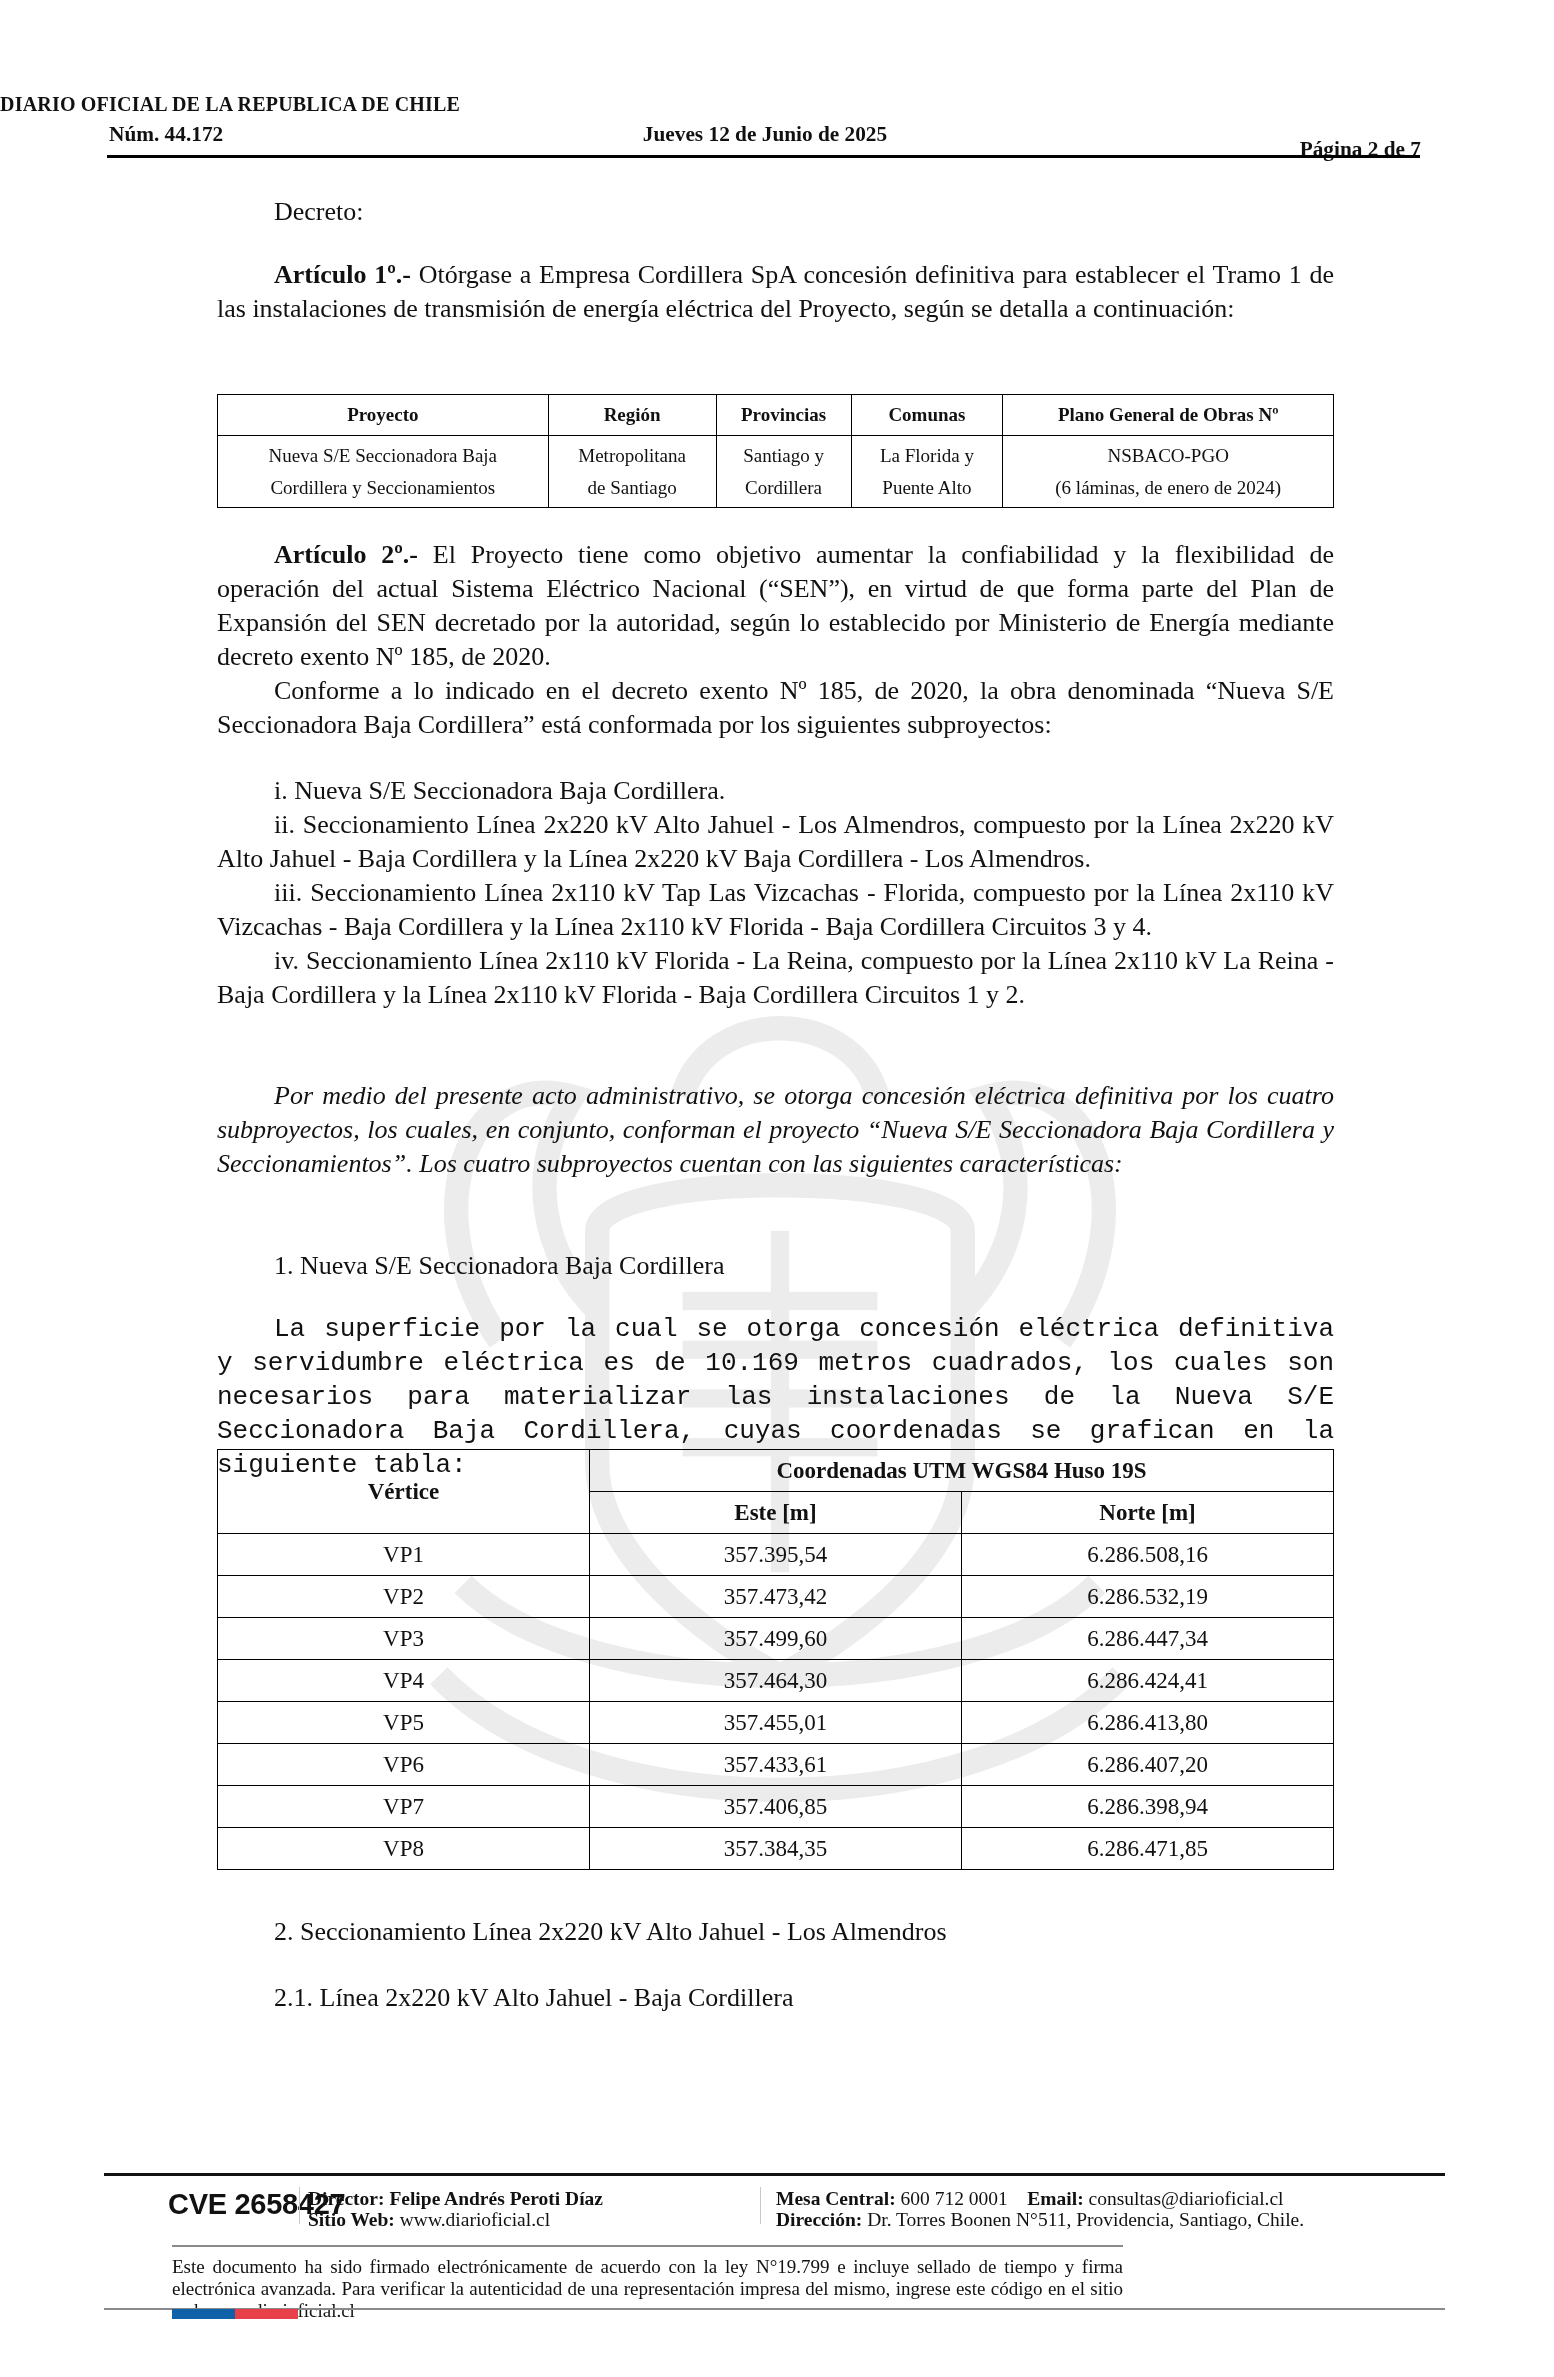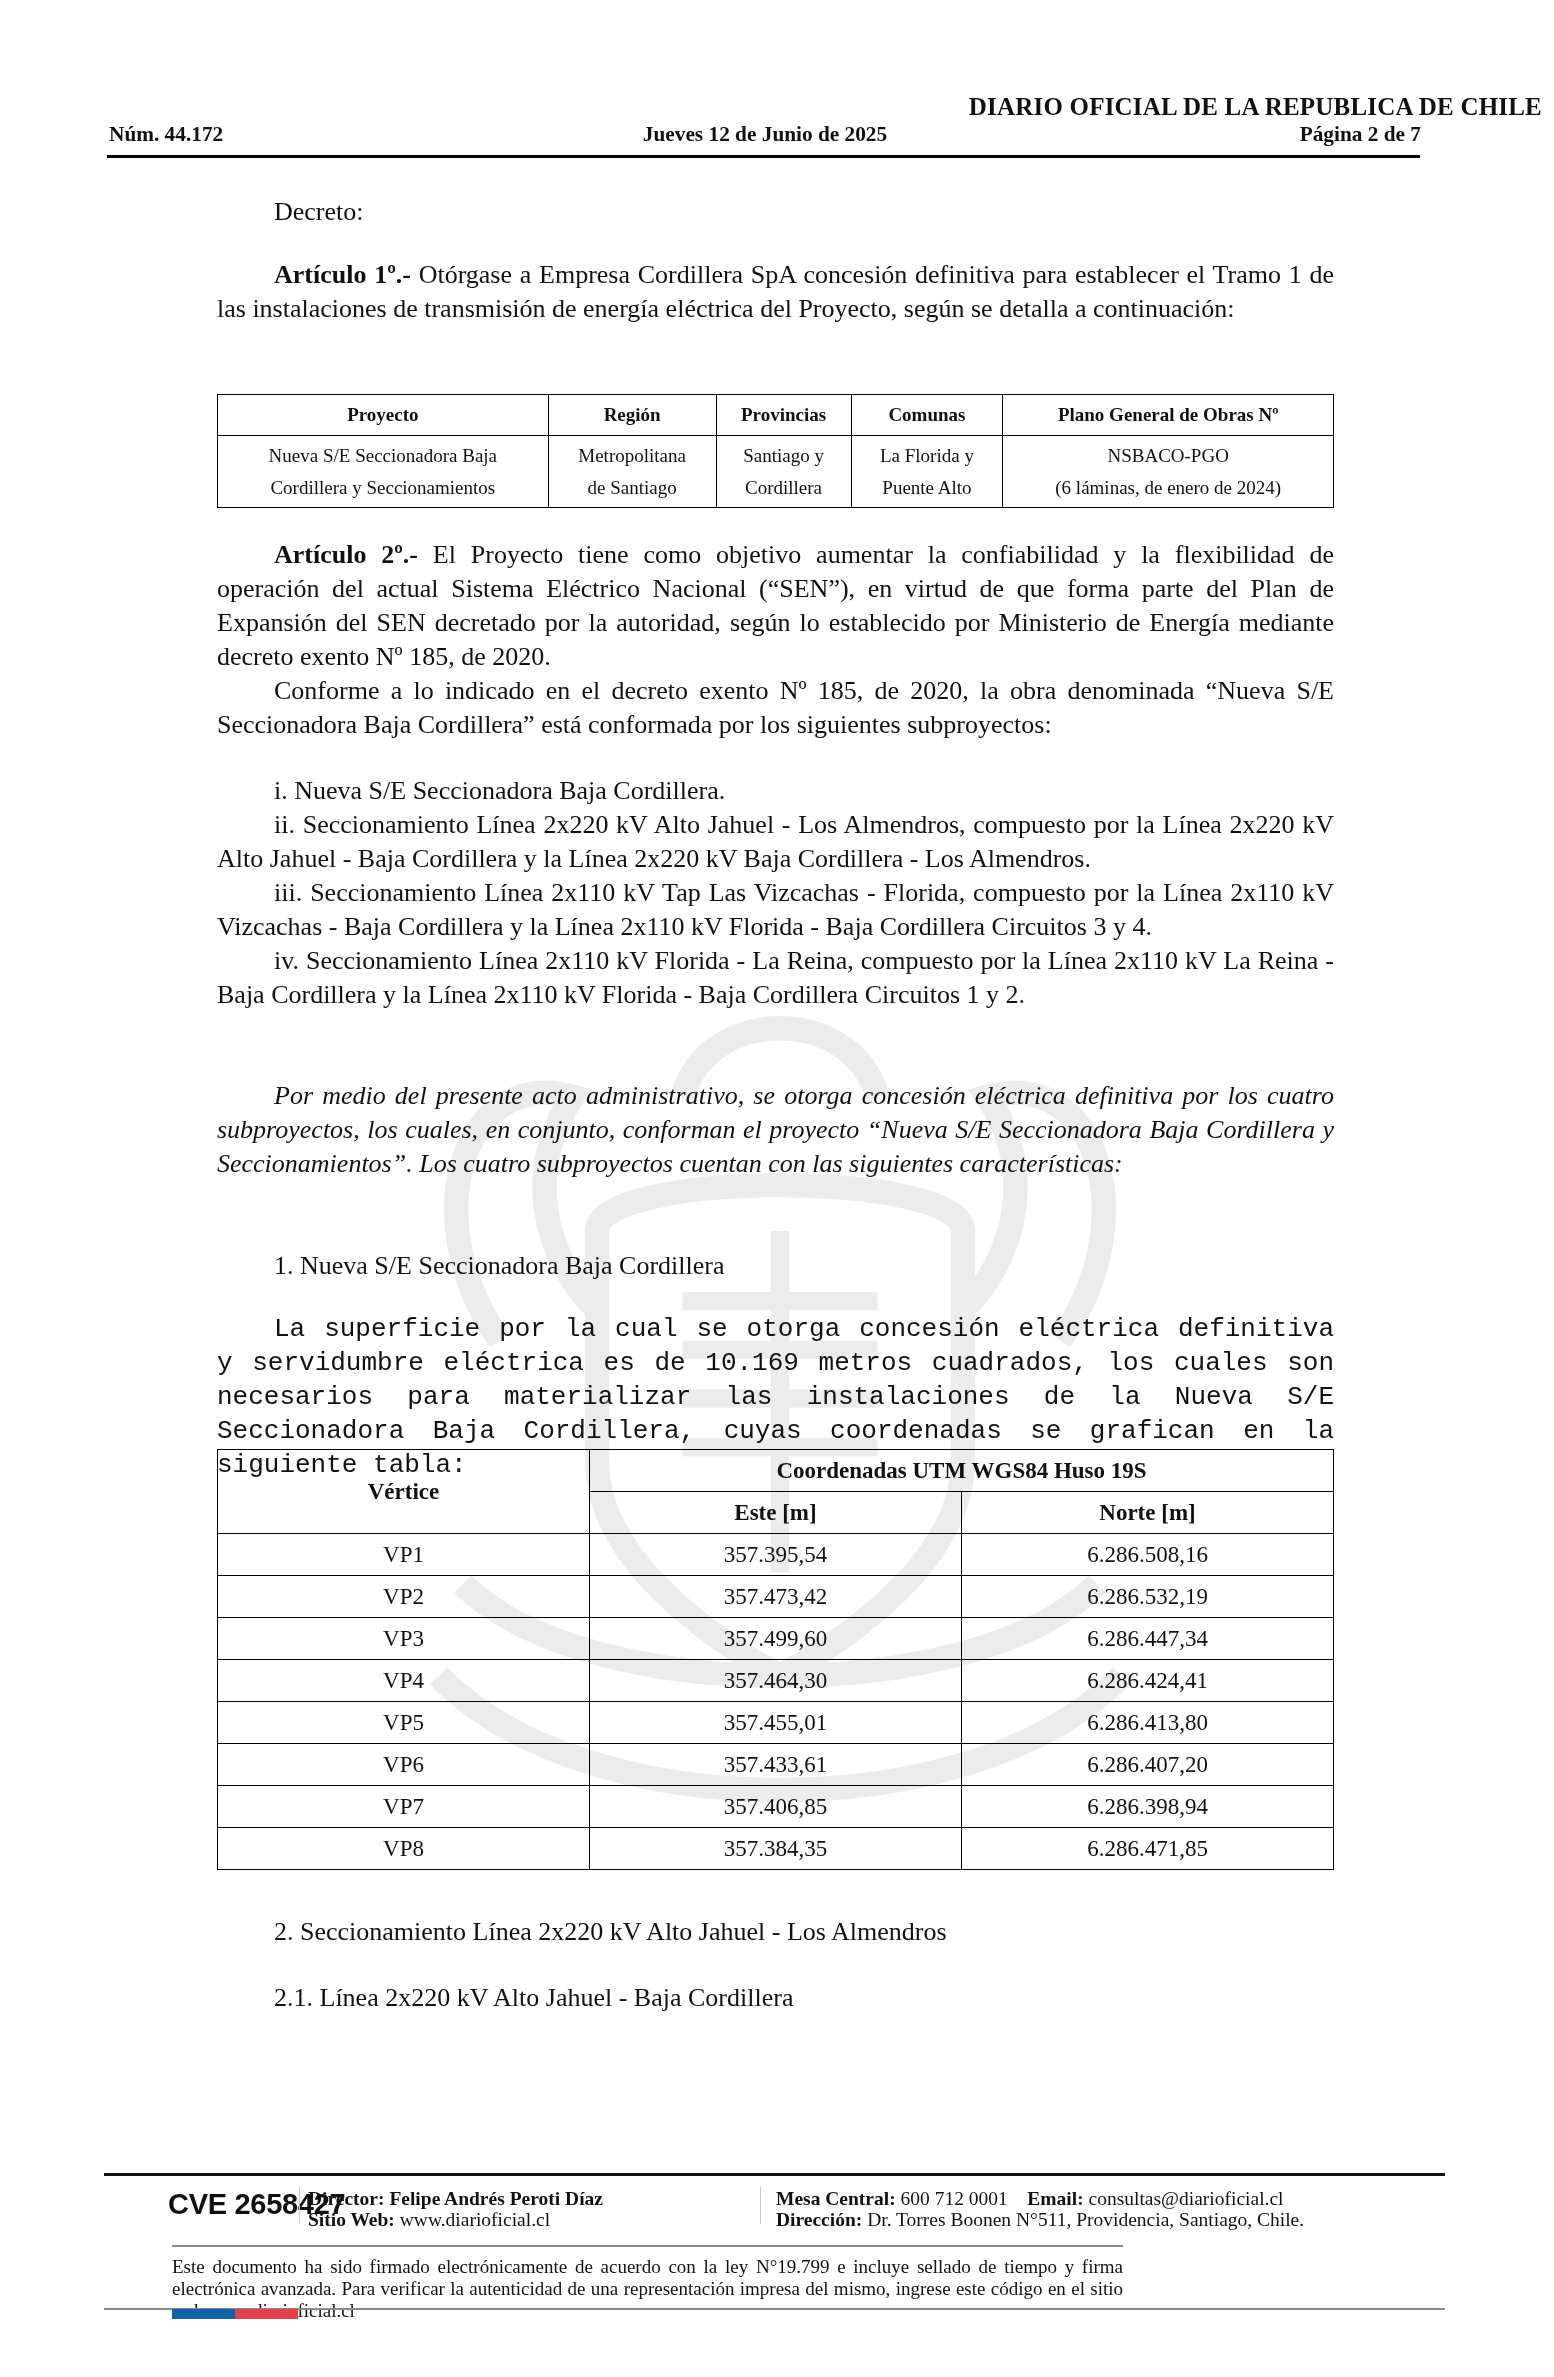--- a/index.html
+++ b/index.html
@@ -4,27 +4,27 @@
 <style>
   html, body { margin: 0; padding: 0; background: #ffffff; }
   body { width: 1554px; height: 2377px; position: relative; overflow: hidden;
          font-family: "Liberation Serif", "DejaVu Serif", serif; color: #111; }
   .page { position: absolute; inset: 0; }
 
   
   .watermark { position: absolute; left: 341px; top: 914px; width: 878px; height: 1036px; opacity: 0.07; pointer-events: none; }
 
   
-  .hdr-title { position: absolute; top: 93px; left: 0; width: 1542px; text-align: right;
-               font-weight: bold; font-size: 25px; letter-spacing: 0.2px; }
+  .hdr-title { position: absolute; top: 93px; left: 0; width: 1542px; text-align: left;
+               font-weight: bold; font-size: 20px; letter-spacing: 0.2px; }
   .hdr-row { position: absolute; top: 122px; left: 109px; width: 1312px; height: 27px;
              font-weight: bold; font-size: 21.3px; }
   .hdr-row .left { position: absolute; left: 0; top: 0; }
   .hdr-row .center { position: absolute; left: 0; width: 100%; text-align: center; top: 0; }
-  .hdr-row .right { position: absolute; right: 0; top: 0; margin-left: 7px; }
+  .hdr-row .right { position: absolute; right: 0; top: 15px; margin-left: 7px; }
   .hdr-rule { position: absolute; top: 155px; left: 107px; width: 1313px; height: 3px; background: #000; }
 
   
   .body { position: absolute; left: 217px; width: 1117px; font-size: 26px; line-height: 34px; }
   .p { margin: 0; text-align: justify; }
   .indent { text-indent: 57px; }
   .bold { font-weight: bold; }
 
   
   table { border-collapse: collapse; width: 100%; }

